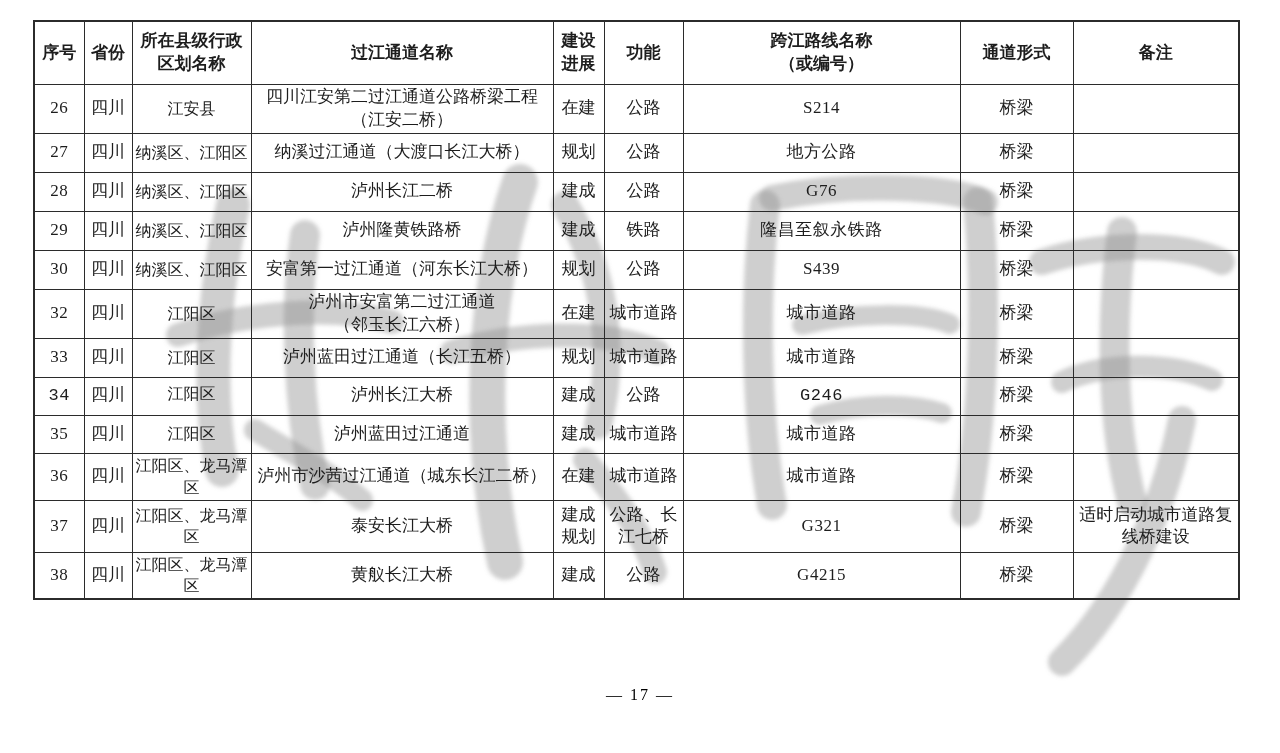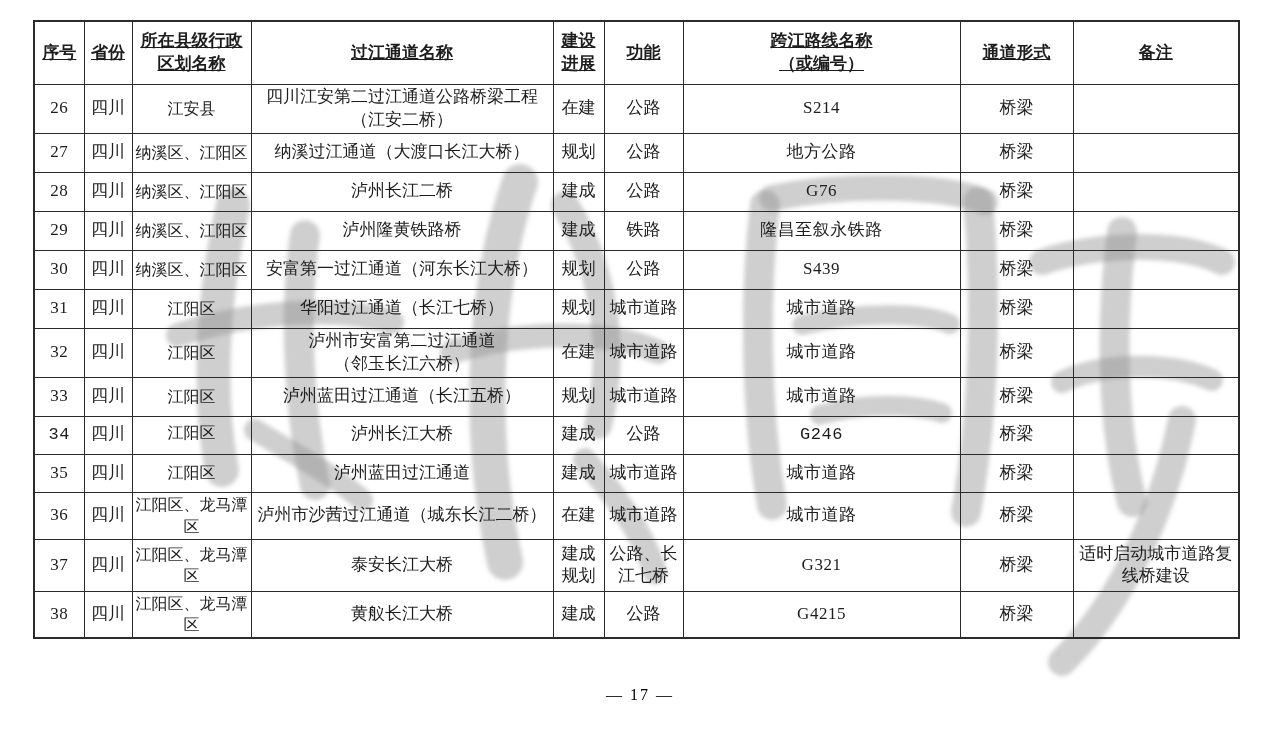--- a/index.html
+++ b/index.html
@@ -69,21 +69,21 @@
         <col style="width: 48px;">
         <col style="width: 119px;">
         <col style="width: 302px;">
         <col style="width: 51px;">
         <col style="width: 79px;">
         <col style="width: 277px;">
         <col style="width: 113px;">
         <col style="width: 166px;">
       </colgroup>
     <thead>
-        <tr style="height: 63px; text-decoration: underline;">
+        <tr style="height: 63px;">
           <th class="col-no">序号</th>
           <th class="col-province">省份</th>
           <th class="col-county">所在县级行政
 区划名称</th>
           <th class="col-name">过江通道名称</th>
           <th class="col-progress">建设
 进展</th>
           <th class="col-function">功能</th>
           <th class="col-route">跨江路线名称
 （或编号）</th>
@@ -141,31 +141,20 @@
           <td class="col-no">30</td>
           <td class="col-province">四川</td>
           <td class="col-county">纳溪区、江阳区</td>
           <td class="col-name">安富第一过江通道（河东长江大桥）</td>
           <td class="col-progress">规划</td>
           <td class="col-function">公路</td>
           <td class="col-route">S439</td>
           <td class="col-form">桥梁</td>
           <td class="col-remark"></td>
         </tr>
-        <tr style="height: 39px;">
-          <td class="col-no">31</td>
-          <td class="col-province">四川</td>
-          <td class="col-county">江阳区</td>
-          <td class="col-name">华阳过江通道（长江七桥）</td>
-          <td class="col-progress">规划</td>
-          <td class="col-function">城市道路</td>
-          <td class="col-route">城市道路</td>
-          <td class="col-form">桥梁</td>
-          <td class="col-remark"></td>
-        </tr>
         <tr style="height: 49px;">
           <td class="col-no">32</td>
           <td class="col-province">四川</td>
           <td class="col-county">江阳区</td>
           <td class="col-name">泸州市安富第二过江通道
 （邻玉长江六桥）</td>
           <td class="col-progress">在建</td>
           <td class="col-function">城市道路</td>
           <td class="col-route">城市道路</td>
           <td class="col-form">桥梁</td>

